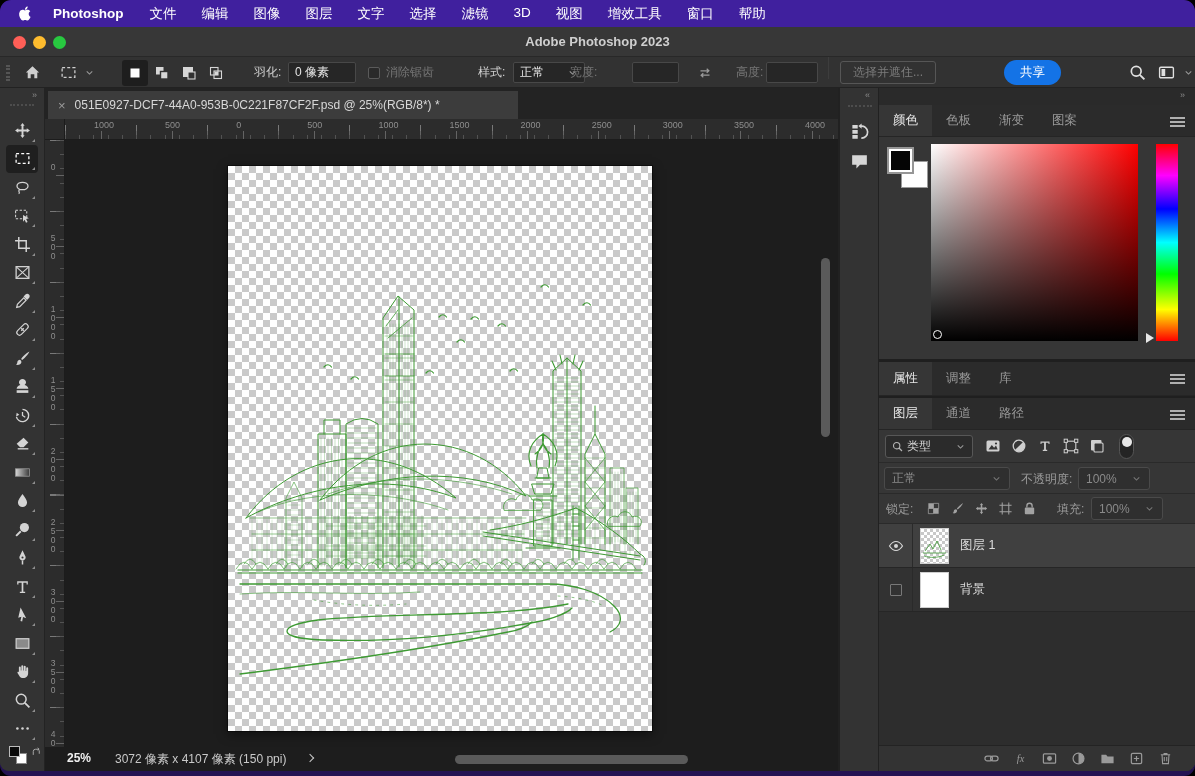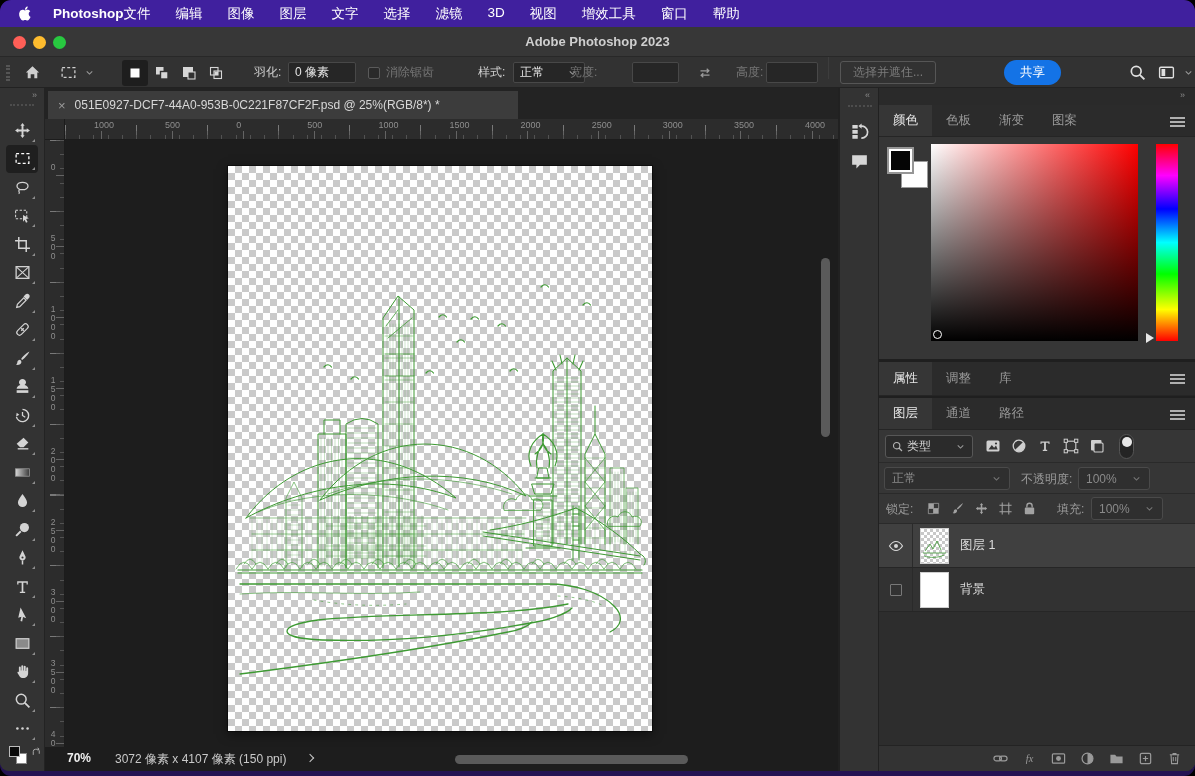--- a/index.html
+++ b/index.html
@@ -4,21 +4,21 @@
 <style>
   * { margin:0; padding:0; box-sizing:border-box; }
   html,body { width:1195px; height:776px; background:#000; overflow:hidden;
     font-family:"Liberation Sans", sans-serif; -webkit-font-smoothing:antialiased; }
   .screen { position:absolute; inset:0; background:#241353; border-radius:11px; overflow:hidden; }
 
   
   .menubar { position:absolute; top:0; left:0; right:0; height:27px; background:#40209e;
     display:flex; align-items:center; padding:0 18px; color:#fff; font-size:13.5px; border-radius:11px 11px 0 0; }
   .menubar .apple { width:15px; height:17px; margin-right:20px; flex:0 0 auto; }
-  .menubar .appname { font-weight:bold; }
+  .menubar .appname { font-weight:bold; margin-right:26px; }
   .menu-item { margin-right:25px; white-space:nowrap; }
 
   
   .window { position:absolute; top:27px; left:0; right:0; bottom:5px; background:#323232;
     border-radius:0 0 9px 9px; overflow:hidden; }
 
   .titlebar { position:absolute; top:0; left:0; right:0; height:30px; background:#373737;
     border-bottom:1px solid #282828; }
   .tl { position:absolute; top:8.5px; width:13px; height:13px; border-radius:50%; }
   .tl.r { left:13px; background:#ff5f57; } .tl.y { left:33px; background:#febc2e; } .tl.g { left:53px; background:#28c840; }
@@ -156,21 +156,21 @@
   .lrow { height:44px; display:flex; align-items:center; border-bottom:1px solid #262626; background:#323232; }
   .lrow.selected { background:#404040;text-align:center; }
   .leye { width:34px; align-self:stretch; border-right:1px solid #2a2a2a; display:flex; align-items:center;
     justify-content:center; color:#d6d6d6; flex:0 0 auto; }
   .lchk { width:12px; height:12px; border:1px solid #787878; border-radius:1px; }
   .lthumb { width:27px; height:34px; margin-left:8px; outline:1px solid #cfcfcf; position:relative; flex:0 0 auto; }
   .lthumb.art { background:#fff; background-image:conic-gradient(#c8c8c8 25%,#fff 0 50%,#c8c8c8 0 75%,#fff 0); background-size:6px 6px; }
   .lthumb.white { background:#fff; }
   .lname { margin-left:12px; color:#dcdcdc; font-size:12.5px; }
   .lfooter { height:26px; flex:0 0 auto; border-top:1px solid #232323; background:#333;
-    display:flex; align-items:center; justify-content:flex-end; gap:14px; padding-right:13px; color:#9a9a9a; }
+    display:flex; align-items:center; justify-content:flex-end; gap:14px; padding-right:22px; color:#9a9a9a; }
 </style>
 </head>
 <body>
 
 <div class="screen">
 
   <div class="menubar">
     <svg class="apple" viewBox="0 0 16 17">
       <path d="M11.4 9c0-1.9 1.6-2.8 1.7-2.9-.9-1.3-2.3-1.5-2.8-1.5-1.2-.1-2.3.7-2.9.7-.6 0-1.5-.7-2.5-.7-1.3 0-2.5.8-3.1 1.9-1.3 2.3-.3 5.7 1 7.6.6.9 1.4 1.9 2.4 1.9.9 0 1.3-.6 2.4-.6s1.5.6 2.5.6 1.7-.9 2.3-1.8c.7-1.1 1-2.1 1-2.2 0 0-2-.8-2-3zM9.5 3.5c.5-.6.9-1.5.8-2.4-.8 0-1.7.5-2.2 1.2-.5.6-.9 1.5-.8 2.3.8.1 1.7-.5 2.2-1.1z" fill="#fff"></path>
     </svg>
@@ -590,21 +590,21 @@
                     <path d="M384.0 306V376M387.0 306V376M390.0 306V376M393.0 306V376" opacity="0.35" stroke-width="0.7"></path>
                     <path d="M399.0 326V376M402.0 326V376M405.0 326V376M408.0 326V376" opacity="0.35" stroke-width="0.7"></path>
                     <path d="M357 292.0H377M357 302.0H377M357 312.0H377M357 322.0H377M357 332.0H377M357 342.0H377M357 352.0H377M357 362.0H377M357 372.0H377" opacity="0.5" stroke-width="0.7"></path>
                   </g>
               </g>
             </svg>
           </div>
           <div class="vscroll"></div>
         </div>
         <div class="statusbar">
-          <span class="zoomv">70%</span>
+          <span class="zoomv">25%</span>
           <span class="dims">3072 像素 x 4107 像素 (150 ppi)</span>
           <span class="chev"></span>
           <div class="hscroll"></div>
         </div>
       </div>
 
       <div class="dockstrip">
         <div class="ds-collapse">«</div>
         <div class="ds-grip"></div>
         <div class="ds-icons" id="dock-strip-icons">

